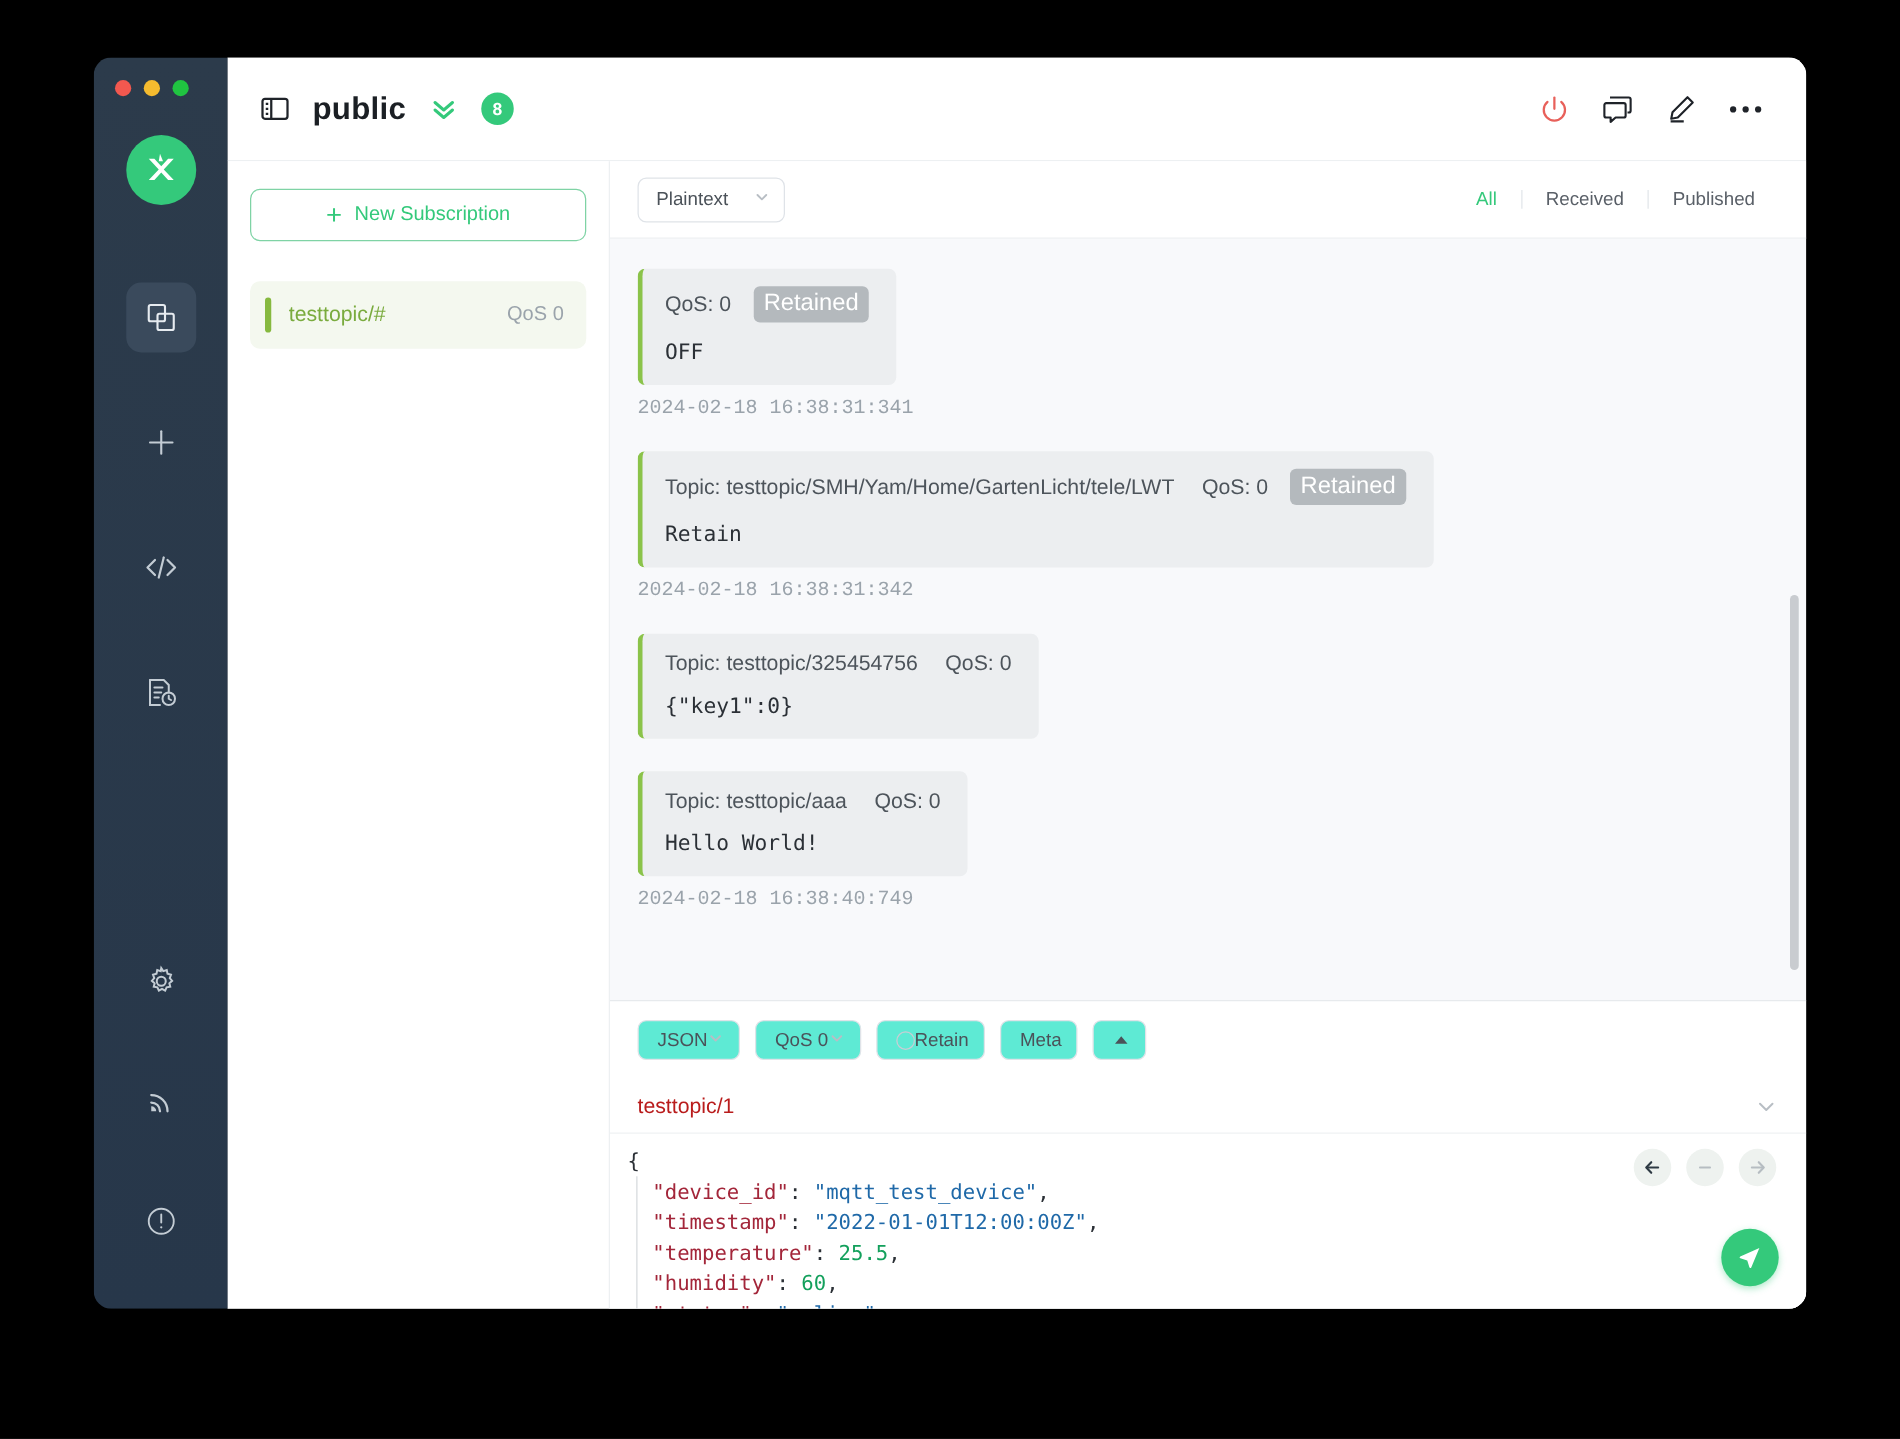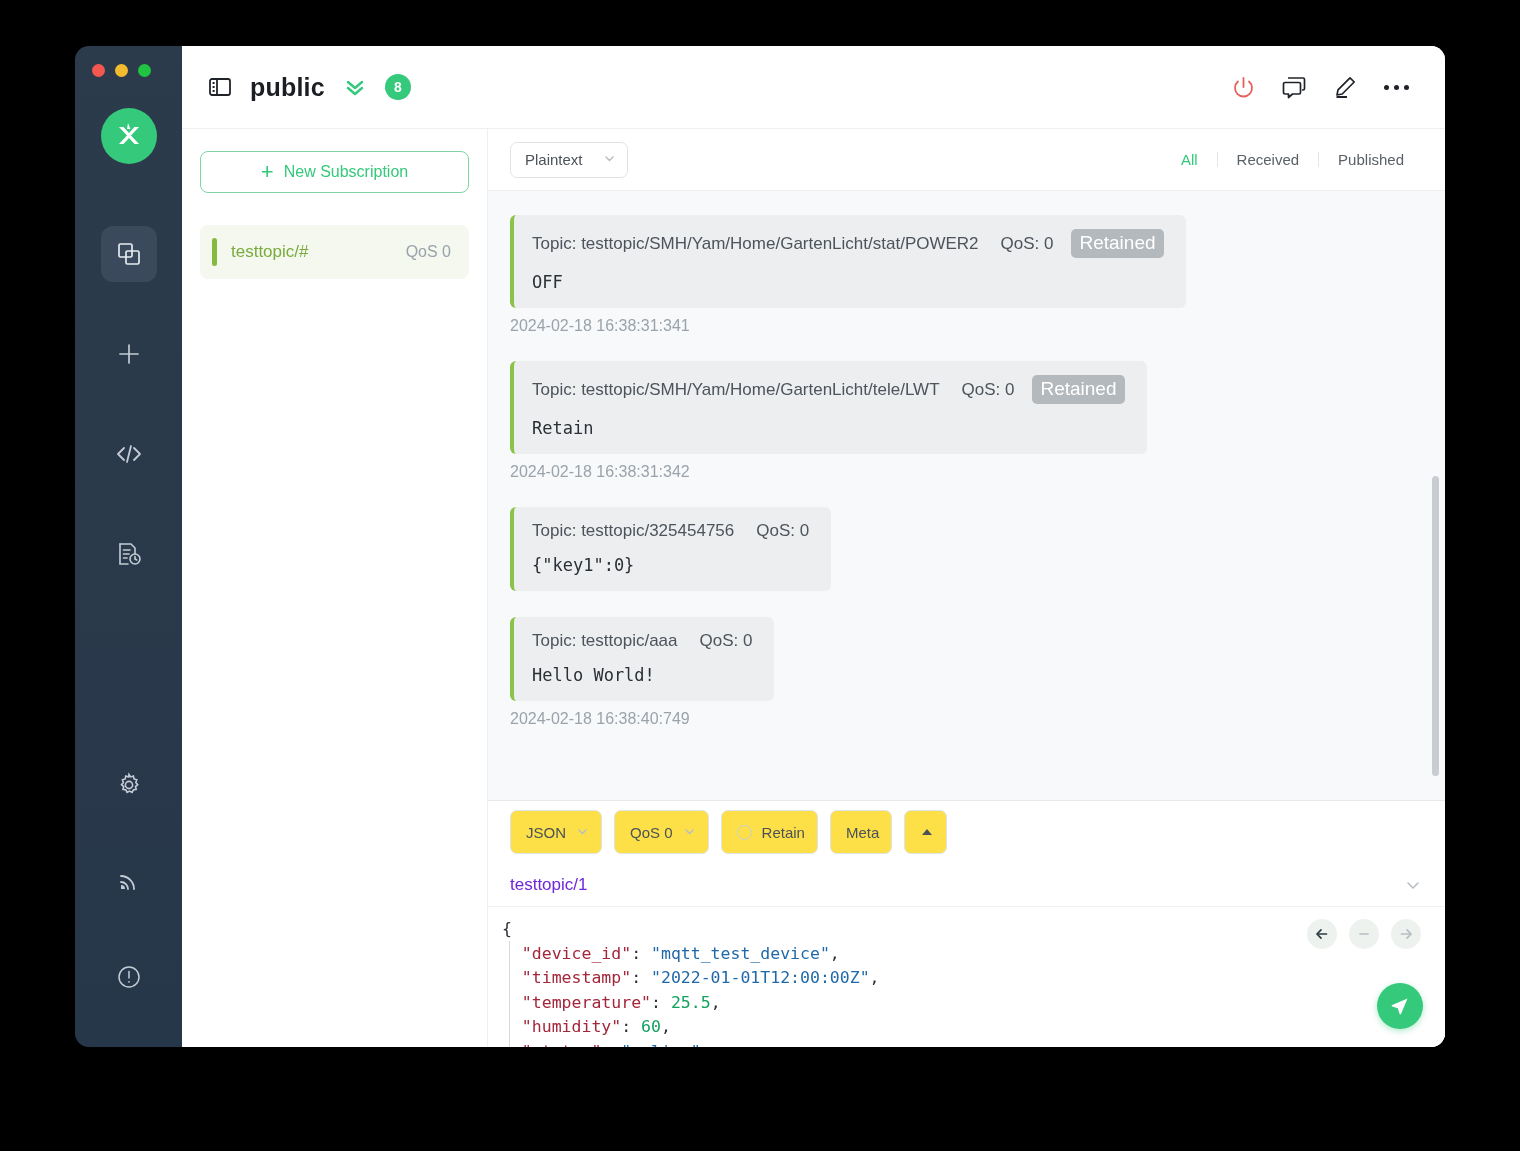--- a/index.html
+++ b/index.html
@@ -220,20 +220,21 @@
     margin-top: 14px;
     font-family: "DejaVu Sans Mono", monospace;
     font-size: 17px;
     color: #2b3036;
     white-space: pre;
   }
   .msg-time {
     margin-top: 9px;
     font-size: 16px;
     color: #9aa3ab;
+    font-family: Liberation Mono, monospace;
   }
   .vscroll {
     position: absolute;
     right: 6px; top: 285px;
     width: 7px; height: 300px;
     background: #c9ccd0;
     border-radius: 4px;
   }
 
   
@@ -243,43 +244,42 @@
     border-top: 1px solid #e7eaed;
     position: relative;
   }
   .comp-row {
     height: 62px;
     display: flex; align-items: center;
     padding: 0 22px;
     gap: 12px;
   }
   .comp-pill {
-    height: 44px;
+    height: 32px;
     border: 1px solid #dfe3e8;
     border-radius: 7px;
-    background: #fde047;
+    background: #5eead4;
     display: flex; align-items: center;
     padding: 0 12px 0 15px;
     font-size: 15px; color: #4b5259;
-    gap: 10px;
     cursor: pointer;
   }
   .radio-o {
     width: 15px; height: 15px; border-radius: 50%;
     border: 1.5px solid #c9ced4;
     flex: none;
   }
   .caret-up { color: #4b5259; display: flex; }
   .topic-row {
     height: 44px;
     display: flex; align-items: center;
     padding: 0 22px;
     border-bottom: 1px solid #f0f2f4;
   }
-  .topic-val { font-size: 17px; color: #6d28d9; }
+  .topic-val { font-size: 17px; color: #b91c1c; }
   .topic-chev { margin-left: auto; color: #b8bec4; display: flex; }
 
   .editor {
     position: relative;
     padding: 10px 0 0 0;
     height: 140px;
     overflow: hidden;
   }
   .code {
     font-family: "DejaVu Sans Mono", monospace;
@@ -485,21 +485,20 @@
             <span class="filter-tab">Published</span>
           </div>
         </div>
 
         <div class="msg-scroll">
           <div class="msg-list">
 
             <div class="msg-item">
               <div class="bubble">
                 <div class="bubble-head">
-                  <span class="b-topic">Topic: testtopic/SMH/Yam/Home/GartenLicht/stat/POWER2</span>
                   <span class="b-qos">QoS: 0</span>
                   <span class="b-retained">Retained</span>
                 </div>
                 <div class="b-payload">OFF</div>
               </div>
               <div class="msg-time">2024-02-18 16:38:31:341</div>
             </div>
 
             <div class="msg-item">
               <div class="bubble">

